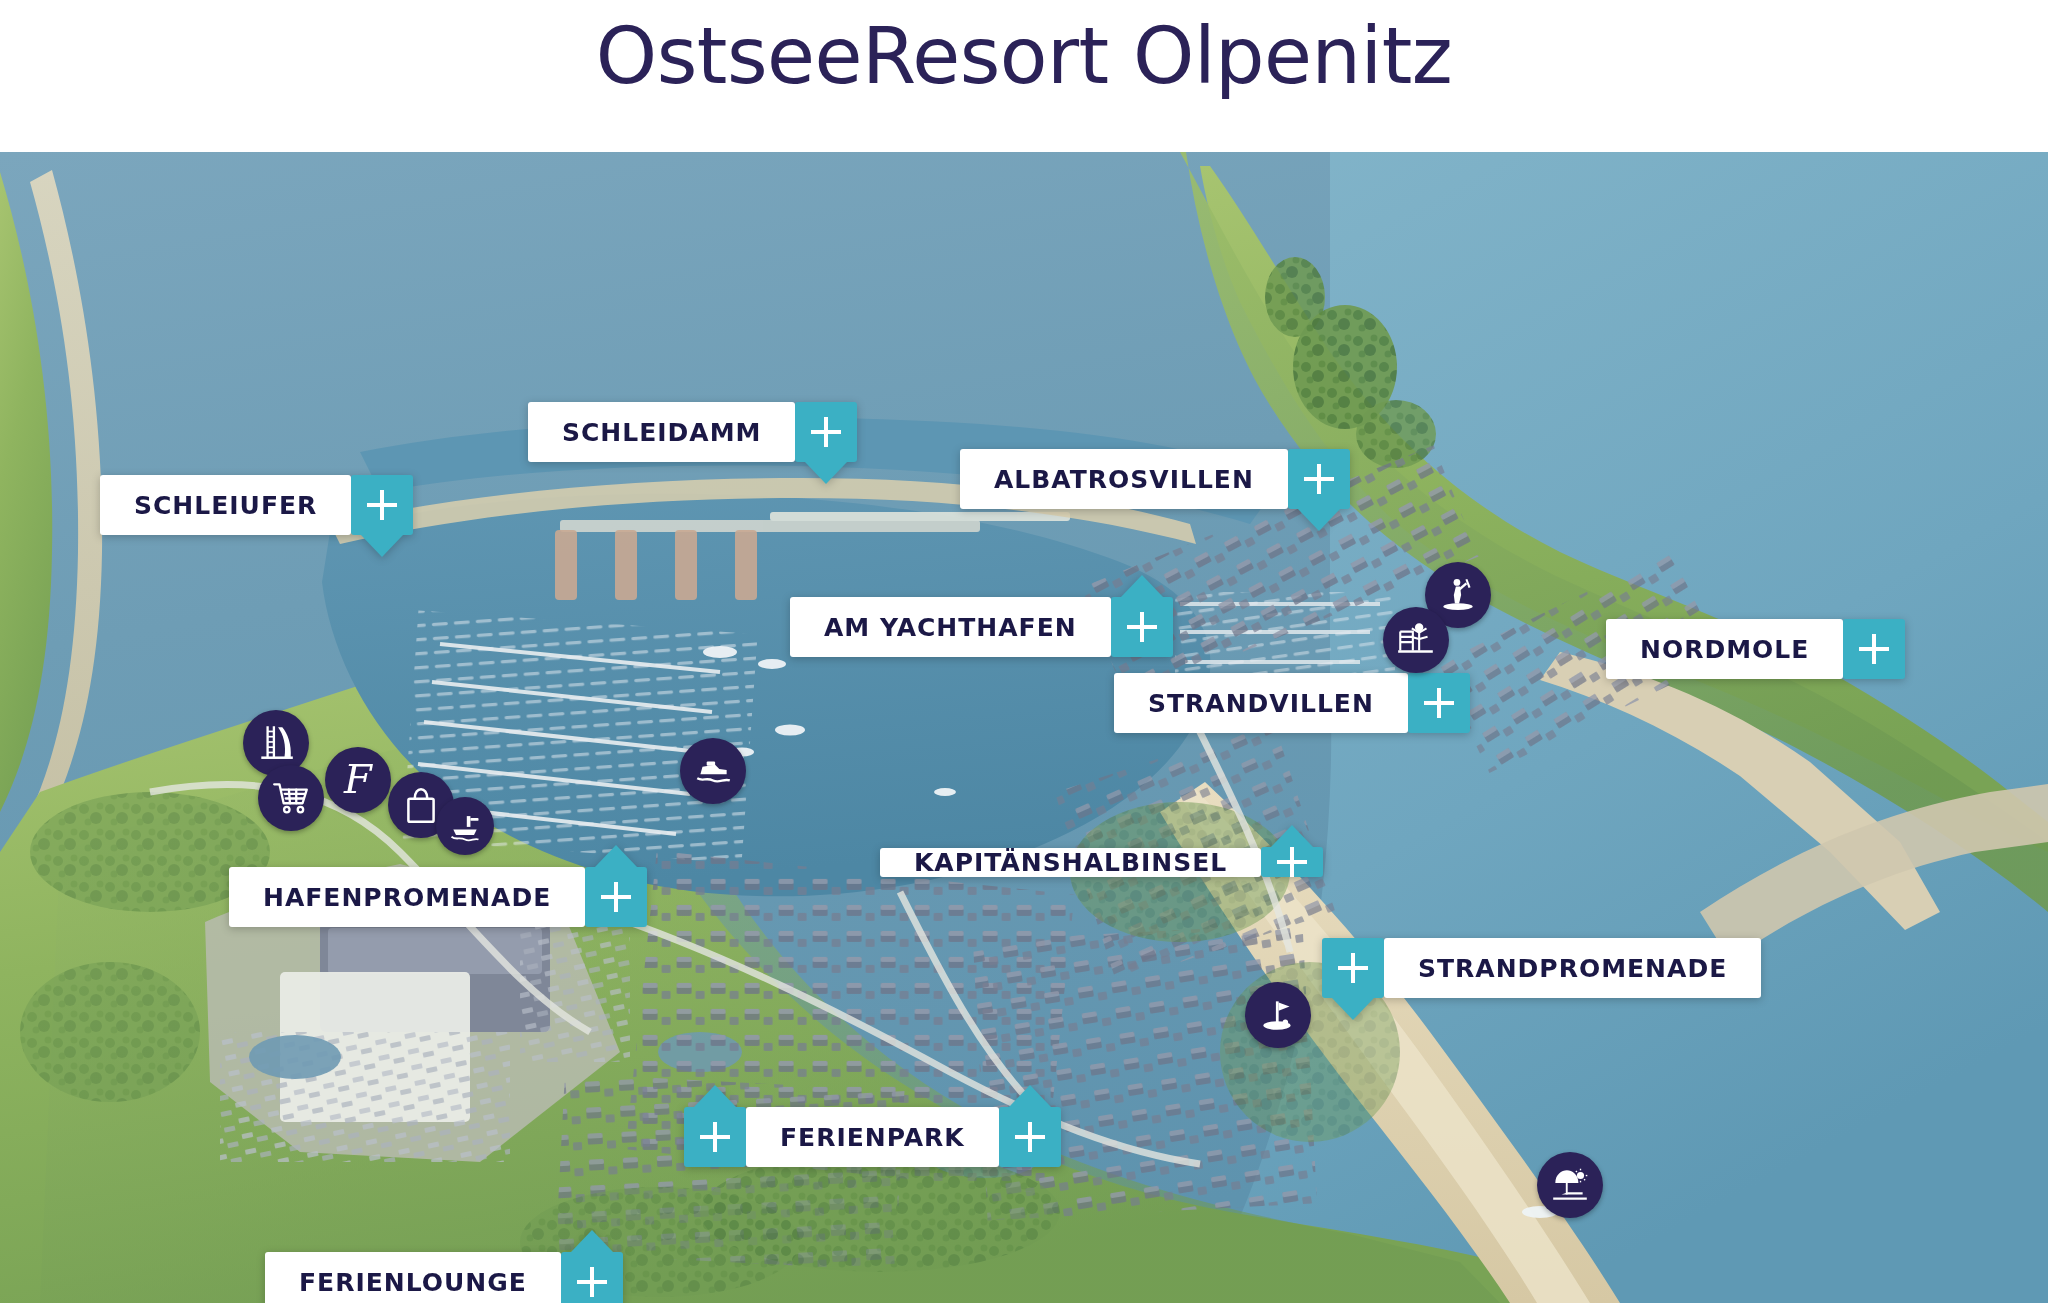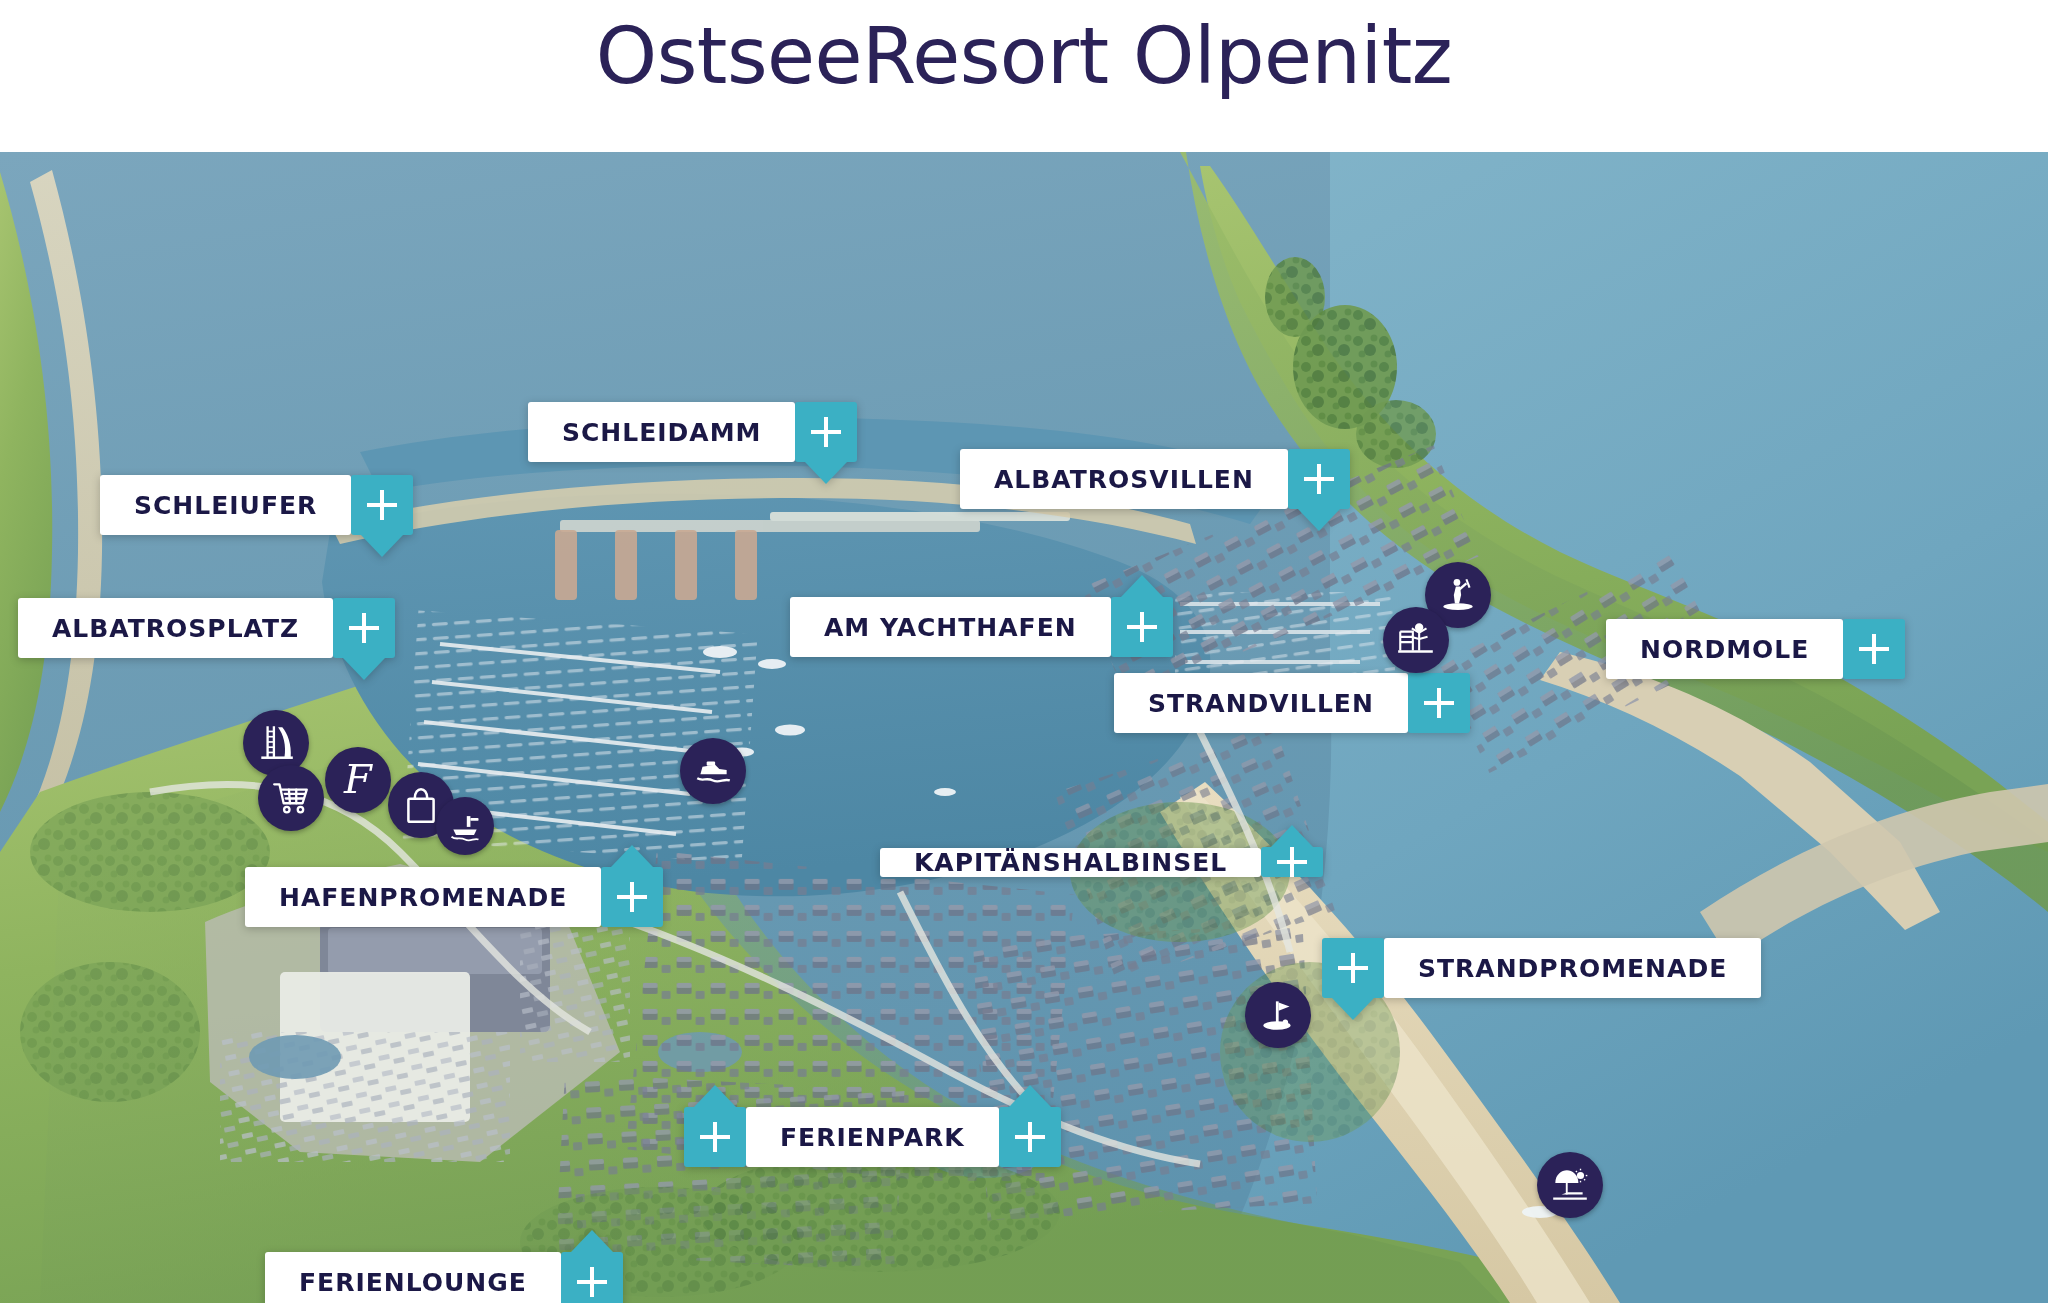--- a/index.html
+++ b/index.html
@@ -324,26 +324,20 @@
         </div>
     </div>
 
     <div class="hotspot" style="left:960px; top:297px;">
       <div class="hs-label">ALBATROSVILLEN</div>
       <div class="hs-plus tail-down">
           <span class="glyph"></span>
         </div>
     </div>
 
-    <div class="hotspot" style="left:18px; top:446px;">
-      <div class="hs-label">ALBATROSPLATZ</div>
-      <div class="hs-plus tail-down">
-          <span class="glyph"></span>
-        </div>
-    </div>
 
     <div class="hotspot" style="left:790px; top:445px;">
       <div class="hs-label">AM YACHTHAFEN</div>
       <div class="hs-plus tail-up">
           <span class="glyph"></span>
         </div>
     </div>
 
     <div class="hotspot" style="left:1558px; top:467px;padding-left:48px;">
       <div class="hs-label">NORDMOLE</div>
@@ -359,21 +353,21 @@
         </div>
     </div>
 
     <div class="hotspot" style="left:880px; top:680px;align-items:center;">
       <div class="hs-label">KAPITÄNSHALBINSEL</div>
       <div class="hs-plus tail-up">
           <span class="glyph"></span>
         </div>
     </div>
 
-    <div class="hotspot" style="left:245px; top:715px;">
+    <div class="hotspot" style="left:229px; top:715px;">
       <div class="hs-label">HAFENPROMENADE</div>
       <div class="hs-plus tail-up">
           <span class="glyph"></span>
         </div>
     </div>
 
     <div class="hotspot" style="left:1322px; top:786px;">
       <div class="hs-plus tail-down">
           <span class="glyph"></span>
         </div>

